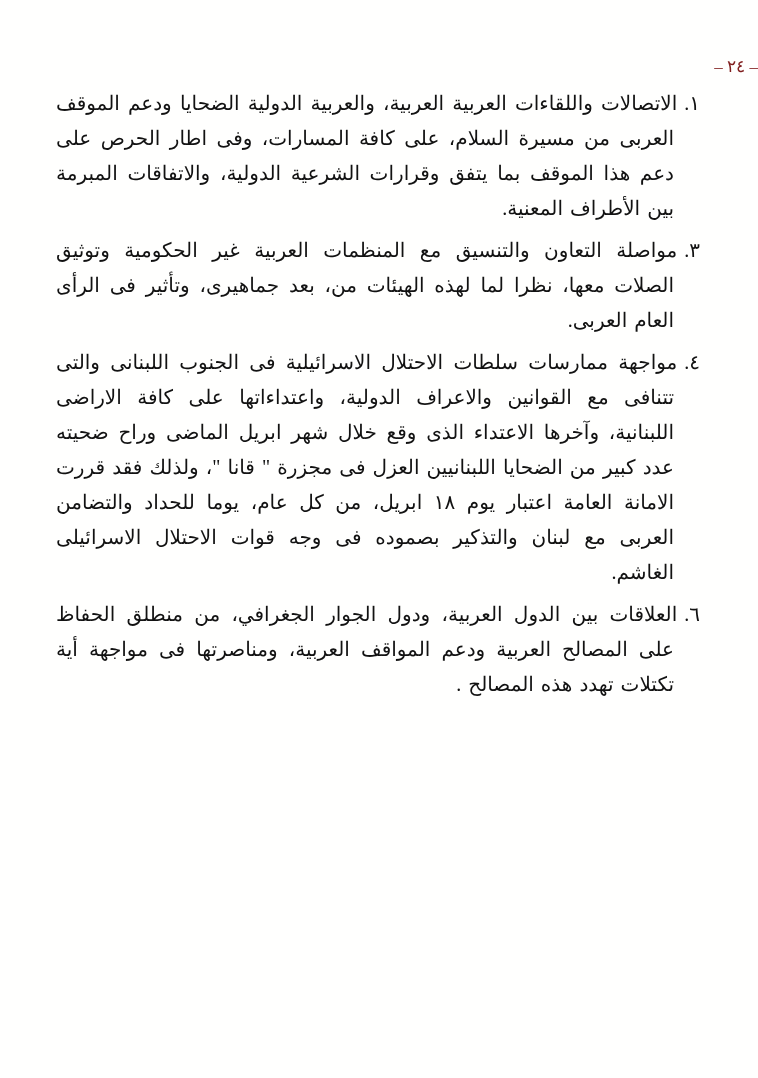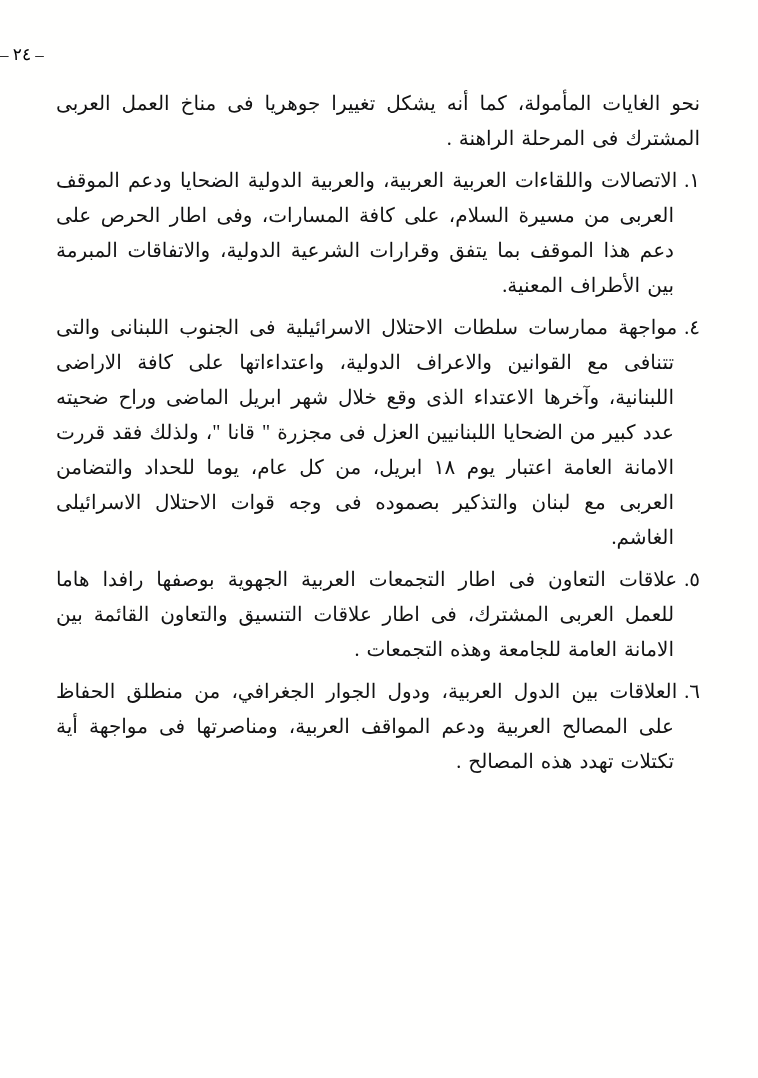--- a/index.html
+++ b/index.html
@@ -13,27 +13,27 @@
     width: 758px;
     height: 1078px;
     margin: 0 auto;
     background: #fffffe;
     color: #151515;
     overflow: hidden;
     box-sizing: border-box;
   }
   .page-number {
     position: absolute;
-    top: 44px;
+    top: 56px;
     left: 0;
     right: 0;
-    text-align: left;
+    text-align: right;
     font-size: 17px;
     letter-spacing: 3px;
-    color: #000000;
+    color: #7f1d1d;
   }
   .content {
     position: absolute;
     top: 86px;
     right: 58px;
     width: 644px;
     direction: rtl;
     unicode-bidi: embed;
     font-size: 20px;
     line-height: 35px;
@@ -59,26 +59,25 @@
   }
 </style>
 </head>
 <body>
 
 <div class="page">
   <div class="page-number">– ٢٤ –</div>
 
   <div class="content">
 
-      <p class="para" data-style="plain"><span class="num"></span><span>نحو الغايات المأمولة، كما أنه يشكل تغييرا جوهريا فى مناخ العمل العربى المشترك فى المرحلة الراهنة .</span></p>
 
 
       <p class="para" data-style="list"><span class="num">١.</span><span>الاتصالات واللقاءات العربية العربية، والعربية الدولية الضحايا ودعم الموقف العربى من مسيرة السلام، على كافة المسارات، وفى اطار الحرص على دعم هذا الموقف بما يتفق وقرارات الشرعية الدولية، والاتفاقات المبرمة بين الأطراف المعنية.</span></p>
 
 
+      <p class="para" data-style="list"><span class="num">٣.</span><span>مواصلة التعاون والتنسيق مع المنظمات العربية غير الحكومية وتوثيق الصلات معها، نظرا لما لهذه الهيئات من، بعد جماهيرى، وتأثير فى الرأى العام العربى.</span></p>
 
       <p class="para" data-style="list"><span class="num">٤.</span><span>مواجهة ممارسات سلطات الاحتلال الاسرائيلية فى الجنوب اللبنانى والتى تتنافى مع القوانين والاعراف الدولية، واعتداءاتها على كافة الاراضى اللبنانية، وآخرها الاعتداء الذى وقع خلال شهر ابريل الماضى وراح ضحيته عدد كبير من الضحايا اللبنانيين العزل فى مجزرة " قانا "، ولذلك فقد قررت الامانة العامة اعتبار يوم ١٨ ابريل، من كل عام، يوما للحداد والتضامن العربى مع لبنان والتذكير بصموده فى وجه قوات الاحتلال الاسرائيلى الغاشم.</span></p>
 
-      <p class="para" data-style="list"><span class="num">٥.</span><span>علاقات التعاون فى اطار التجمعات العربية الجهوية بوصفها رافدا هاما للعمل العربى المشترك، فى اطار علاقات التنسيق والتعاون القائمة بين الامانة العامة للجامعة وهذه التجمعات .</span></p>
 
       <p class="para" data-style="list"><span class="num">٦.</span><span>العلاقات بين الدول العربية، ودول الجوار الجغرافي، من منطلق الحفاظ على المصالح العربية ودعم المواقف العربية، ومناصرتها فى مواجهة أية تكتلات تهدد هذه المصالح .</span></p>
     </div>
 </div>
 
 </body></html>

